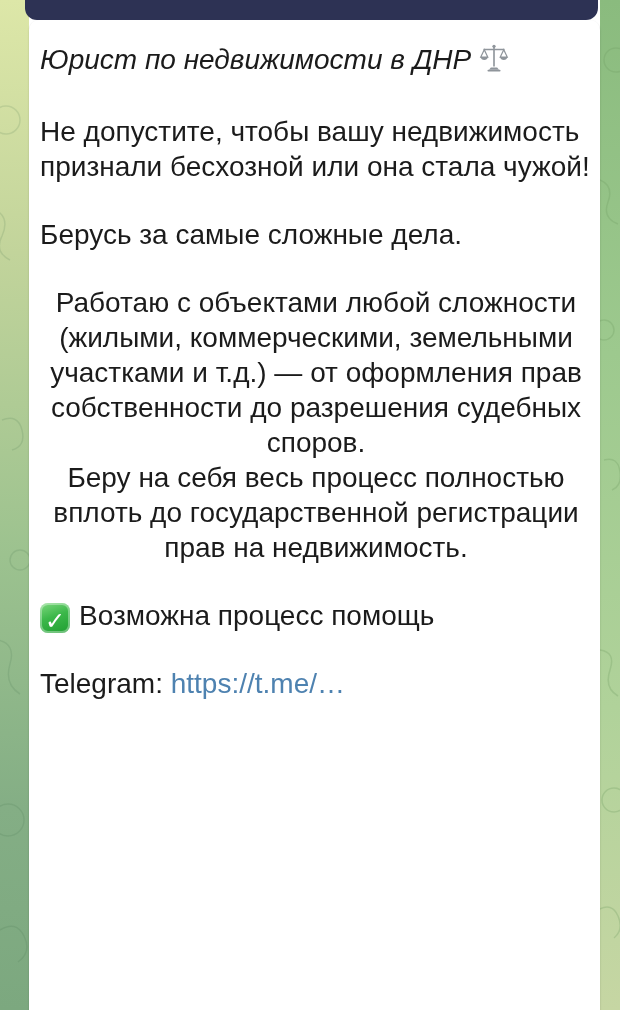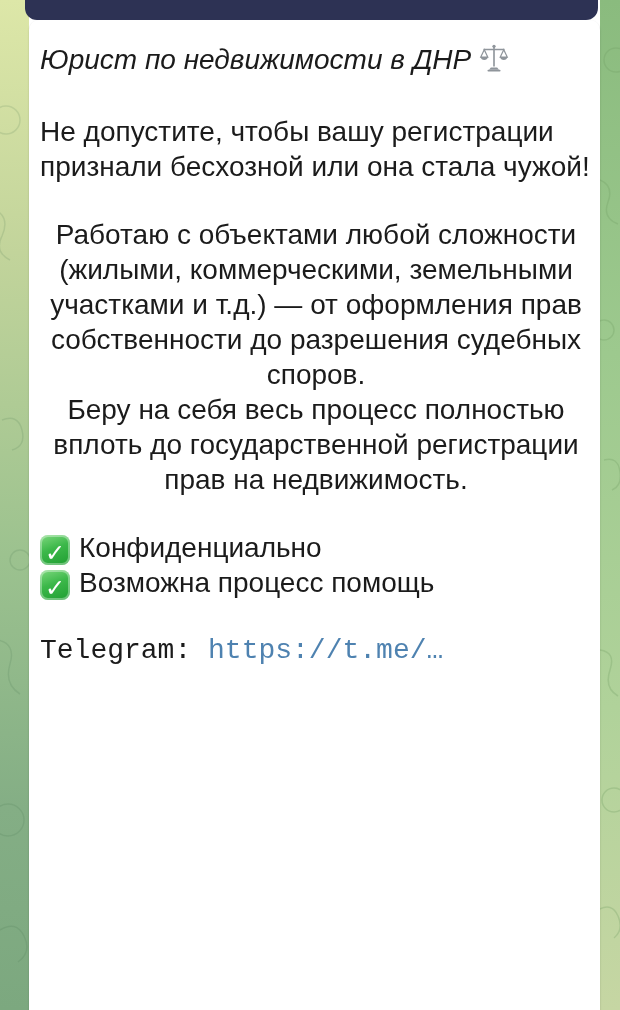--- a/index.html
+++ b/index.html
@@ -60,21 +60,21 @@
   .check-glyph {
     color: #ffffff;
     font-size: 24px;
     font-weight: bold;
     line-height: 30px;
     display: inline-block;
     transform: translateY(-1px);
   }
   .inline-icon { display: inline-block; vertical-align: -4px; margin-right: 6px; }
   
-  .contact-line { margin-top: 14px; white-space: nowrap; font-family: Liberation Mono, monospace; }
+  .contact-line { margin-top: 14px; white-space: nowrap; }
   .tg-label { color: #1b1b1b; }
   .tg-link { color: #4e82b0; text-decoration: none; cursor: pointer; }
 </style>
 </head>
 <body>
 
 <div class="bg-strip bg-left">
   <svg class="doodle" width="29" height="1010" viewBox="0 0 29 1010">
     <g fill="none" stroke="#3c6b46" stroke-width="1.5" opacity="0.14">
       <circle cx="6" cy="120" r="14"></circle>
@@ -117,33 +117,31 @@
           <path d="M1.2 11.2 A3.1 3.1 0 0 0 7.2 11.2 Z"></path>
           <path d="M19.8 5.4 L17 11.2 L22.6 11.2 Z" fill="none" stroke="#8f959b" stroke-width="1"></path>
           <path d="M16.8 11.2 A3.1 3.1 0 0 0 22.8 11.2 Z"></path>
           <path d="M9.5 19.6 L14.5 19.6 L16 21.4 L8 21.4 Z"></path>
           <rect x="6.8" y="21.4" width="10.4" height="1.3" rx="0.6"></rect>
         </g>
       </svg>
     </span>
   </div>
 
-  <p class="para">Не допустите, чтобы вашу регистрации признали бесхозной или она стала чужой!</p>
+  <p class="para">Не допустите, чтобы вашу недвижимость признали бесхозной или она стала чужой!</p>
 
+  <p class="para">Берусь за самые сложные дела.</p>
 
   <div class="para">
     <span class="line-block">Работаю с объектами любой сложности (жилыми, коммерческими, земельными участками и т.д.) — от оформления прав собственности до разрешения судебных споров.</span>
     <span class="line-block">Беру на себя весь процесс полностью вплоть до государственной регистрации прав на недвижимость.</span>
   </div>
 
 
   <div class="para">
-    <div class="check-row">
-      <span class="check-icon"><span class="check-glyph">✓</span></span><span>Конфиденциально</span>
-    </div>
     <div class="check-row">
       <span class="check-icon"><span class="check-glyph">✓</span></span><span>Возможна процесс помощь</span>
     </div>
   </div>
 
 
   <p class="contact-line">
     <span class="tg-label">Telegram:</span>
     <a class="tg-link">https://t.me/…</a>
   </p>

